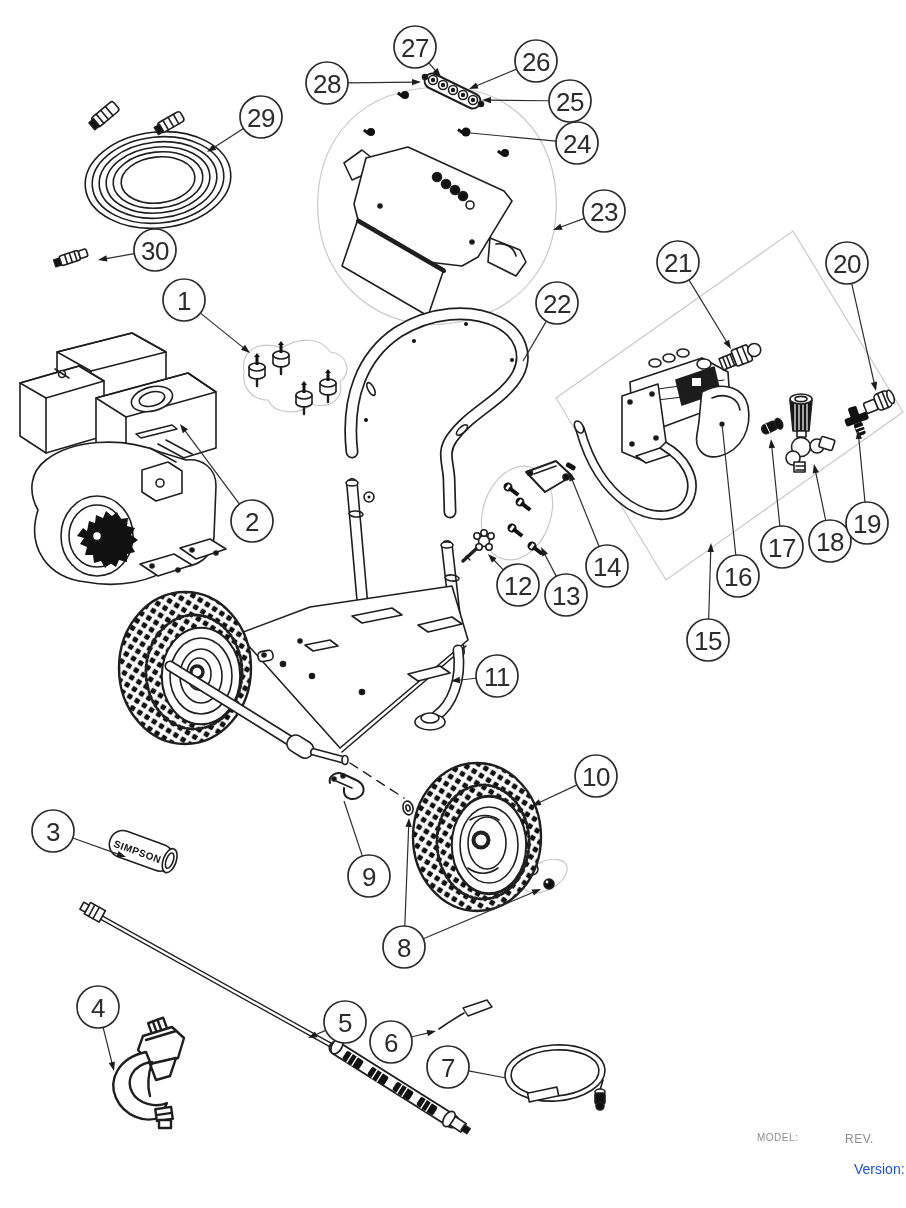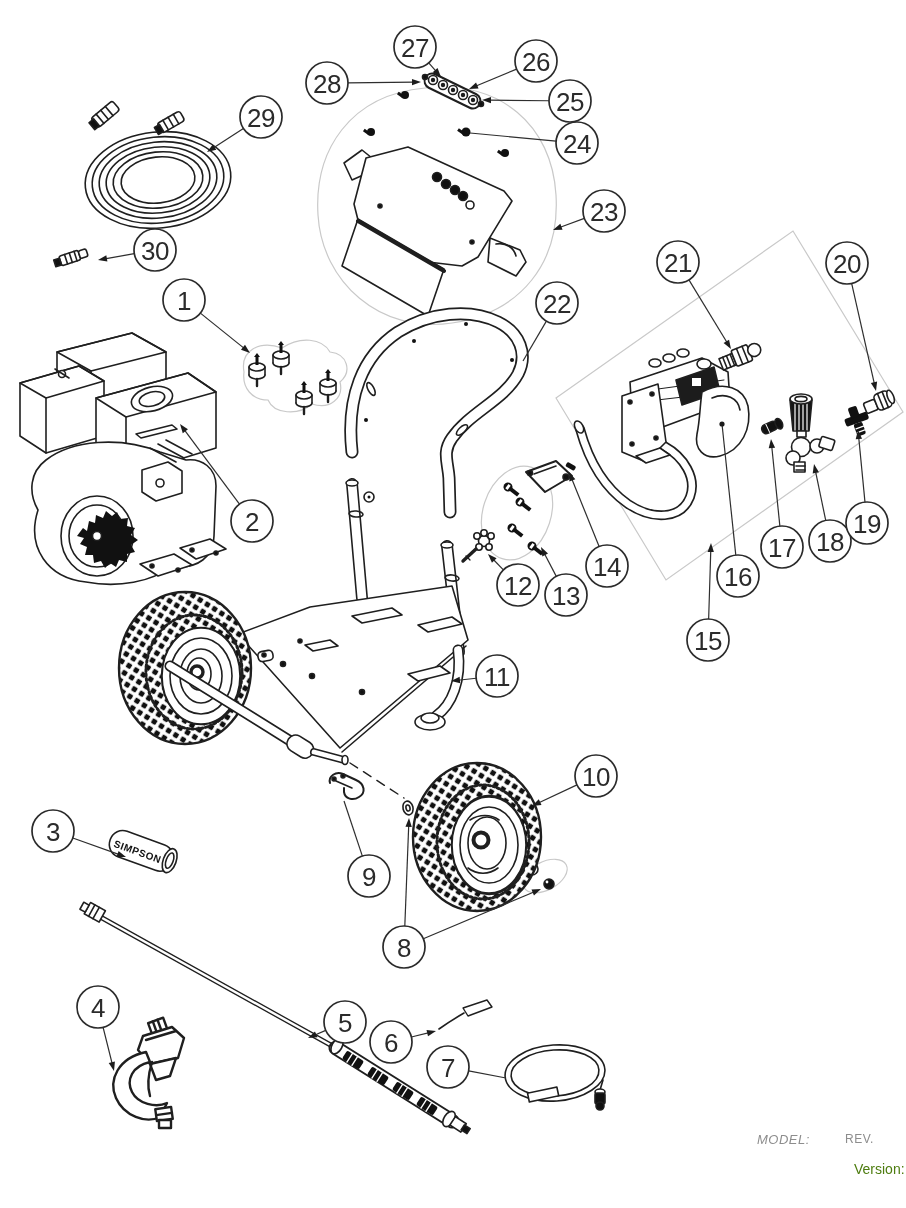--- a/index.html
+++ b/index.html
@@ -1,24 +1,24 @@
 <!DOCTYPE html>
 <html><head>
 <meta charset="utf-8">
 <style>
   html,body{margin:0;padding:0;background:#ffffff;}
   #stage{position:relative;width:906px;height:1208px;background:#fff;overflow:hidden;
          font-family:"Liberation Sans",sans-serif;}
   svg{position:absolute;left:0;top:0;}
   .callout-num{font-family:"Liberation Sans",sans-serif;font-size:26px;fill:#2b2b2b;letter-spacing:-0.5px;}
   .footer-txt{position:absolute;font-family:"Liberation Sans",sans-serif;color:#4a4a4a;white-space:nowrap;}
-  #model-label{left:757px;top:1132px;font-size:13px;color:#8d8d8d;letter-spacing:.5px;font-style:italic;}
+  #model-label{left:757px;top:1132px;font-size:10px;color:#8d8d8d;letter-spacing:.5px;}
   #model-value{left:703px;top:1139px;font-size:22px;color:#4f4f4f;letter-spacing:.5px;}
   #rev-label{left:845px;top:1132px;font-size:12px;color:#8d8d8d;letter-spacing:.5px;}
-  #version-label{left:854px;top:1161px;font-size:14px;color:#4d7c0f;}
+  #version-label{left:854px;top:1161px;font-size:14px;color:#1d4ed8;}
 </style>
 </head>
 <body>
 
 <div id="stage">
 <svg id="diagram" width="906" height="1208" viewBox="0 0 906 1208">
   <defs>
     <pattern id="tread" width="8.5" height="8.5" patternUnits="userSpaceOnUse" patternTransform="rotate(32)">
       <rect x="0" y="0" width="8.5" height="8.5" fill="#ffffff"></rect>
       <rect x="0.6" y="0.6" width="5.2" height="5.2" rx="1" fill="#111111"></rect>

